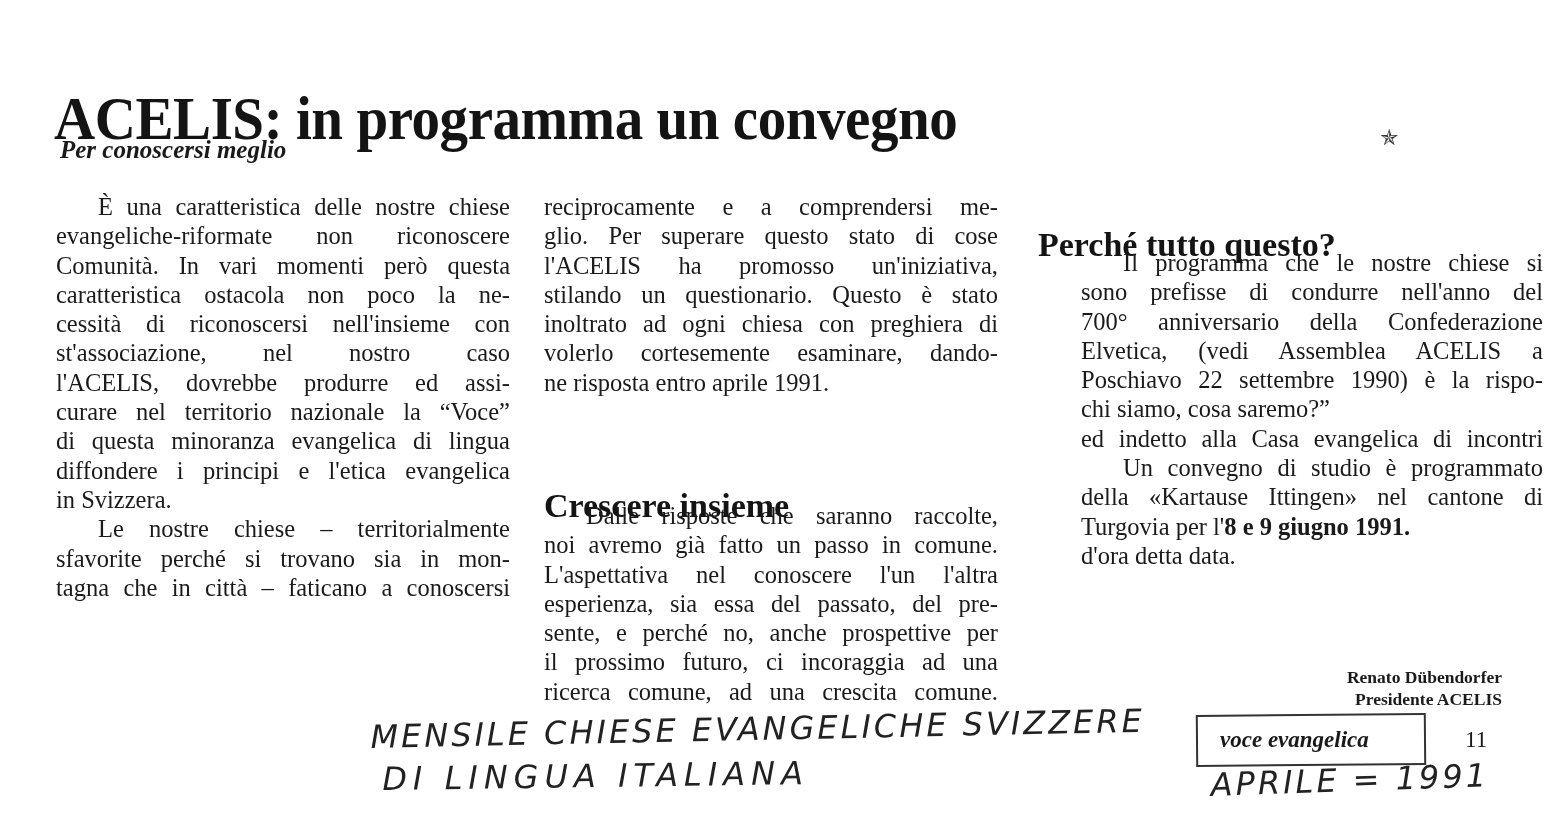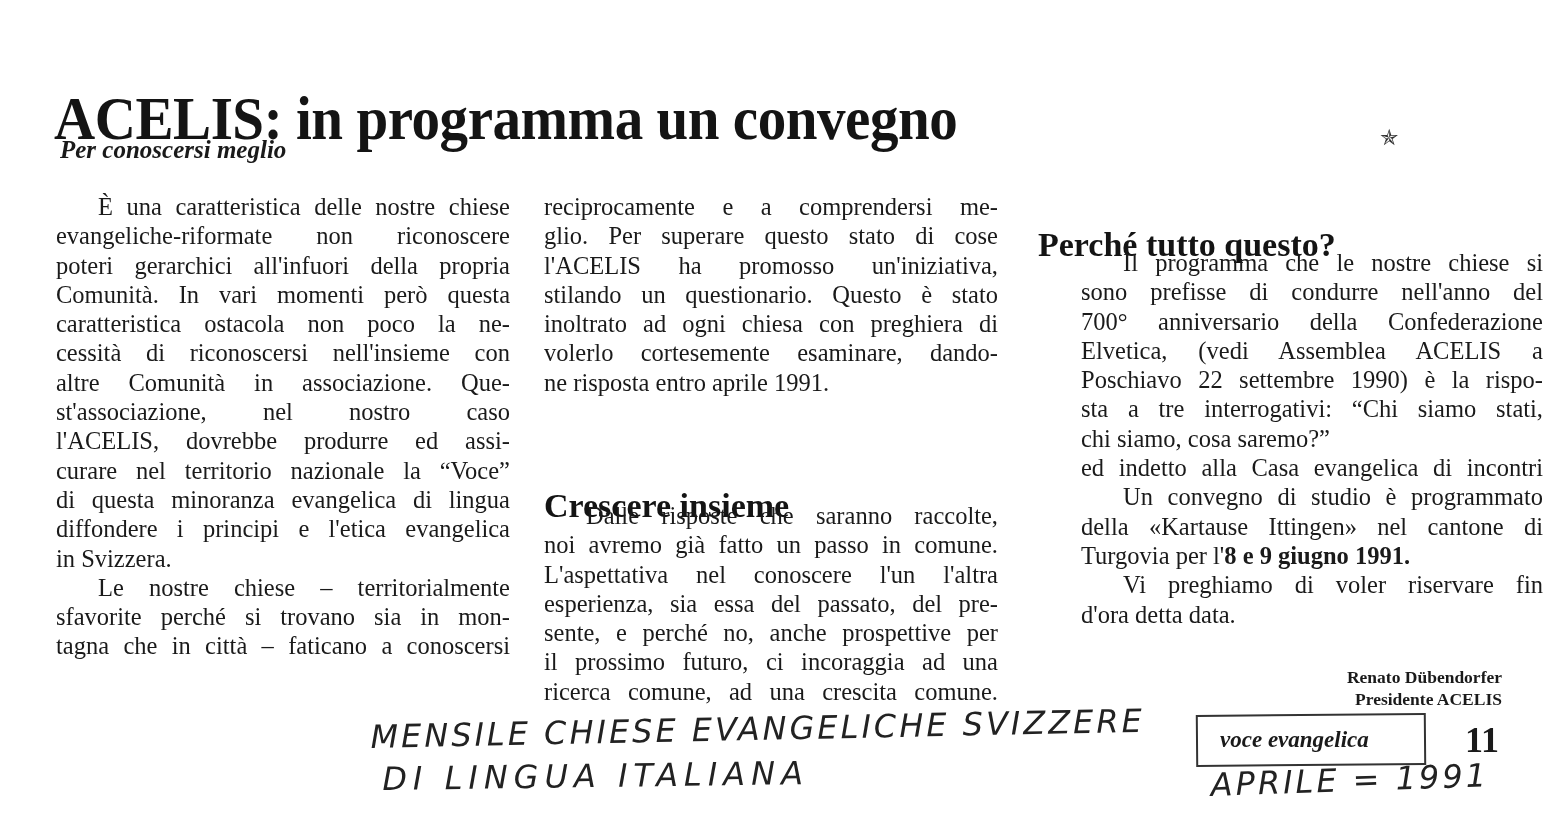--- a/index.html
+++ b/index.html
@@ -53,21 +53,21 @@
     width: 226px; height: 48px;
     border: 2px solid #333; border-left-width: 2px;
     transform: rotate(-0.5deg);
   }
   .masthead-text {
     position: absolute; left: 1220px; top: 725px;
     font-size: 23px; font-style: italic; font-weight: bold; line-height: 30px;
   }
   .page-num {
     position: absolute; left: 1465px; top: 724px;
-    font-size: 36px; font-weight: bold; line-height: 32px;
+    font-size: 23px; font-weight: normal; line-height: 32px;
   }
   .handwriting {
     position: absolute;
     font-family: "DejaVu Sans", sans-serif;
     font-weight: normal; color: #222;
     white-space: nowrap; font-style: italic;
     letter-spacing: 4px;
   }
   .hw1 { left: 370px; top: 718px; font-size: 32px; transform: rotate(-1.2deg); transform-origin: left top; letter-spacing: 3px; }
   .hw2 { left: 382px; top: 760px; font-size: 32px; transform: rotate(-0.8deg); transform-origin: left top; letter-spacing: 6px; }
@@ -78,25 +78,23 @@
 
 <div>
 
   <h1 class="headline">ACELIS: in programma un convegno</h1>
   <div class="subtitle">Per conoscersi meglio</div>
   <span class="star">✯</span>
 
   <div class="col col1">
     <span class="line indent">È una caratteristica delle nostre chiese</span>
     <span class="line">evangeliche-riformate non riconoscere</span>
-    <span class="line">poteri gerarchici all'infuori della propria</span>
     <span class="line">Comunità. In vari momenti però questa</span>
     <span class="line">caratteristica ostacola non poco la ne-</span>
     <span class="line">cessità di riconoscersi nell'insieme con</span>
-    <span class="line">altre Comunità in associazione. Que-</span>
     <span class="line">st'associazione, nel nostro caso</span>
     <span class="line">l'ACELIS, dovrebbe produrre ed assi-</span>
     <span class="line">curare nel territorio nazionale la “Voce”</span>
     <span class="line">di questa minoranza evangelica di lingua</span>
     <span class="line">diffondere i principi e l'etica evangelica</span>
     <span class="line last">in Svizzera.</span>
     <span class="line indent">Le nostre chiese – territorialmente</span>
     <span class="line">sfavorite perché si trovano sia in mon-</span>
     <span class="line">tagna che in città – faticano a conoscersi</span>
   </div>
@@ -122,27 +120,25 @@
     <span class="line">ricerca comune, ad una crescita comune.</span>
   </div>
 
   <h2 class="subhead sh-perche">Perché tutto questo?</h2>
   <div class="col col3">
     <span class="line indent">Il programma che le nostre chiese si</span>
     <span class="line">sono prefisse di condurre nell'anno del</span>
     <span class="line">700° anniversario della Confederazione</span>
     <span class="line">Elvetica, (vedi Assemblea ACELIS a</span>
     <span class="line">Poschiavo 22 settembre 1990) è la rispo-</span>
-    <span class="line">sta a tre interrogativi: “Chi siamo stati,</span>
     <span class="line last">chi siamo, cosa saremo?”</span>
     <span class="line">ed indetto alla Casa evangelica di incontri</span>
     <span class="line indent">Un convegno di studio è programmato</span>
     <span class="line">della «Kartause Ittingen» nel cantone di</span>
     <span class="line last"><span>Turgovia per l'</span><span class="bold">8 e 9 giugno 1991.</span></span>
-    <span class="line indent">Vi preghiamo di voler riservare fin</span>
     <span class="line last">d'ora detta data.</span>
   </div>
 
   <div class="signature">
     <div>Renato Dübendorfer</div>
     <div>Presidente ACELIS</div>
   </div>
 
   <div class="masthead-box"></div>
   <span class="masthead-text">voce evangelica</span>

